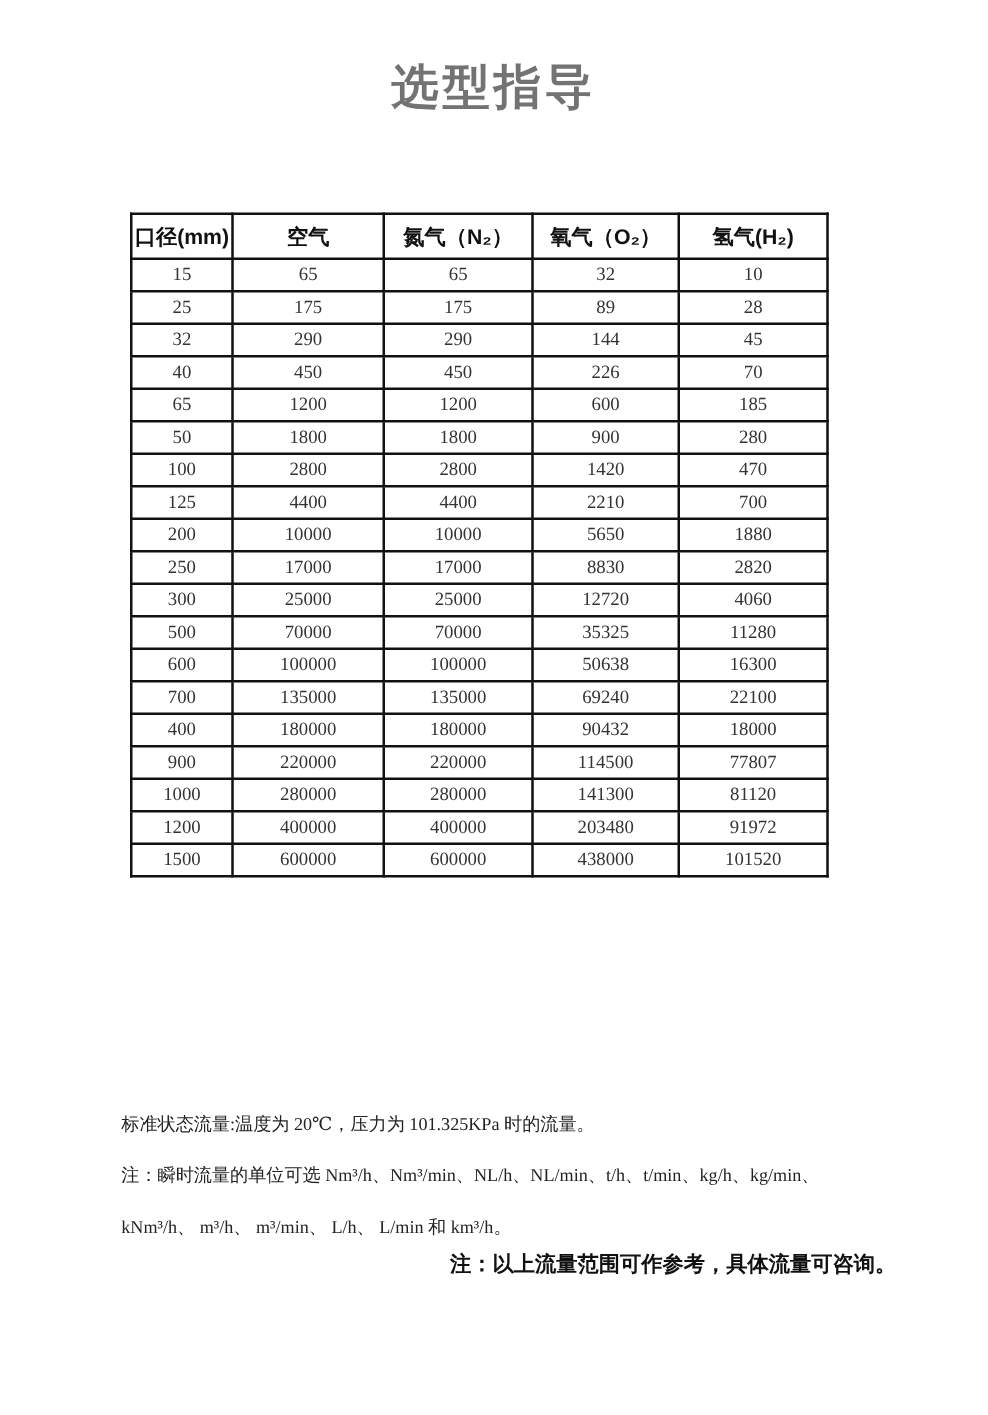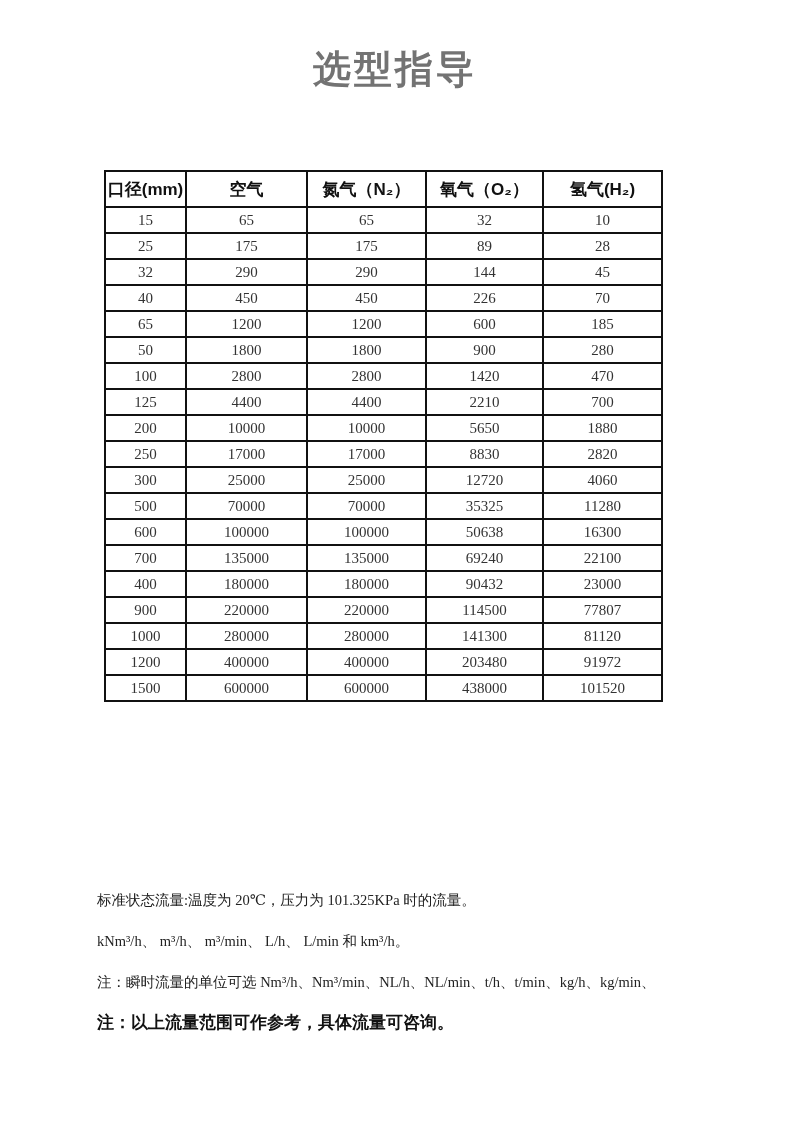--- a/index.html
+++ b/index.html
@@ -57,22 +57,23 @@
     width: 620px;
     font-size: 14.5px;
     line-height: 25px;
     color: #222;
   }
   .notes .note-line { white-space: nowrap; margin-top: 16px; }
   .notes .note-bold {
     font-family: "Liberation Sans", "DejaVu Sans", sans-serif;
     font-size: 17px;
     font-weight: bold;
-    margin-top: 15px;
+    margin-top: 4px;
     color: #111;
+    text-align: right;
   }
 </style>
 </head>
 <body>
 
 <div class="page">
 
   <div class="doc-title" style="color: #737373;">选型指导</div>
 
   <table class="flow-table">
@@ -189,21 +190,21 @@
           <td>135000</td>
           <td>135000</td>
           <td>69240</td>
           <td>22100</td>
         </tr>
         <tr>
           <td>400</td>
           <td>180000</td>
           <td>180000</td>
           <td>90432</td>
-          <td>23000</td>
+          <td>18000</td>
         </tr>
         <tr>
           <td>900</td>
           <td>220000</td>
           <td>220000</td>
           <td>114500</td>
           <td>77807</td>
         </tr>
         <tr>
           <td>1000</td>
@@ -224,18 +225,18 @@
           <td>600000</td>
           <td>600000</td>
           <td>438000</td>
           <td>101520</td>
         </tr>
       </tbody>
   </table>
 
   <div class="notes">
     <div class="note-line">标准状态流量:温度为 20℃，压力为 101.325KPa 时的流量。</div>
+    <div class="note-line">注：瞬时流量的单位可选 Nm³/h、Nm³/min、NL/h、NL/min、t/h、t/min、kg/h、kg/min、</div>
     <div class="note-line">kNm³/h、 m³/h、 m³/min、 L/h、 L/min 和 km³/h。</div>
-    <div class="note-line">注：瞬时流量的单位可选 Nm³/h、Nm³/min、NL/h、NL/min、t/h、t/min、kg/h、kg/min、</div>
     <div class="note-bold">注：以上流量范围可作参考，具体流量可咨询。</div>
   </div>
 
 </div>
 
 </body></html>

